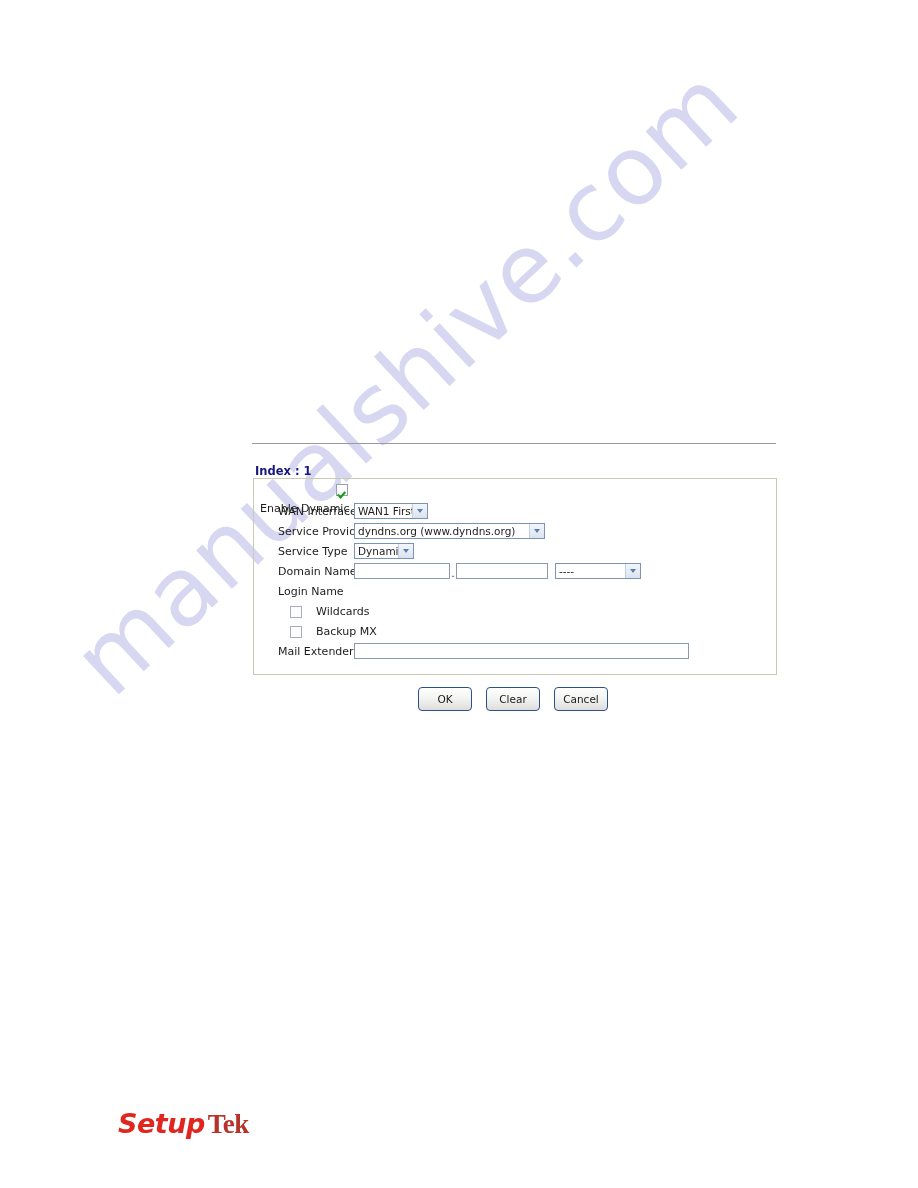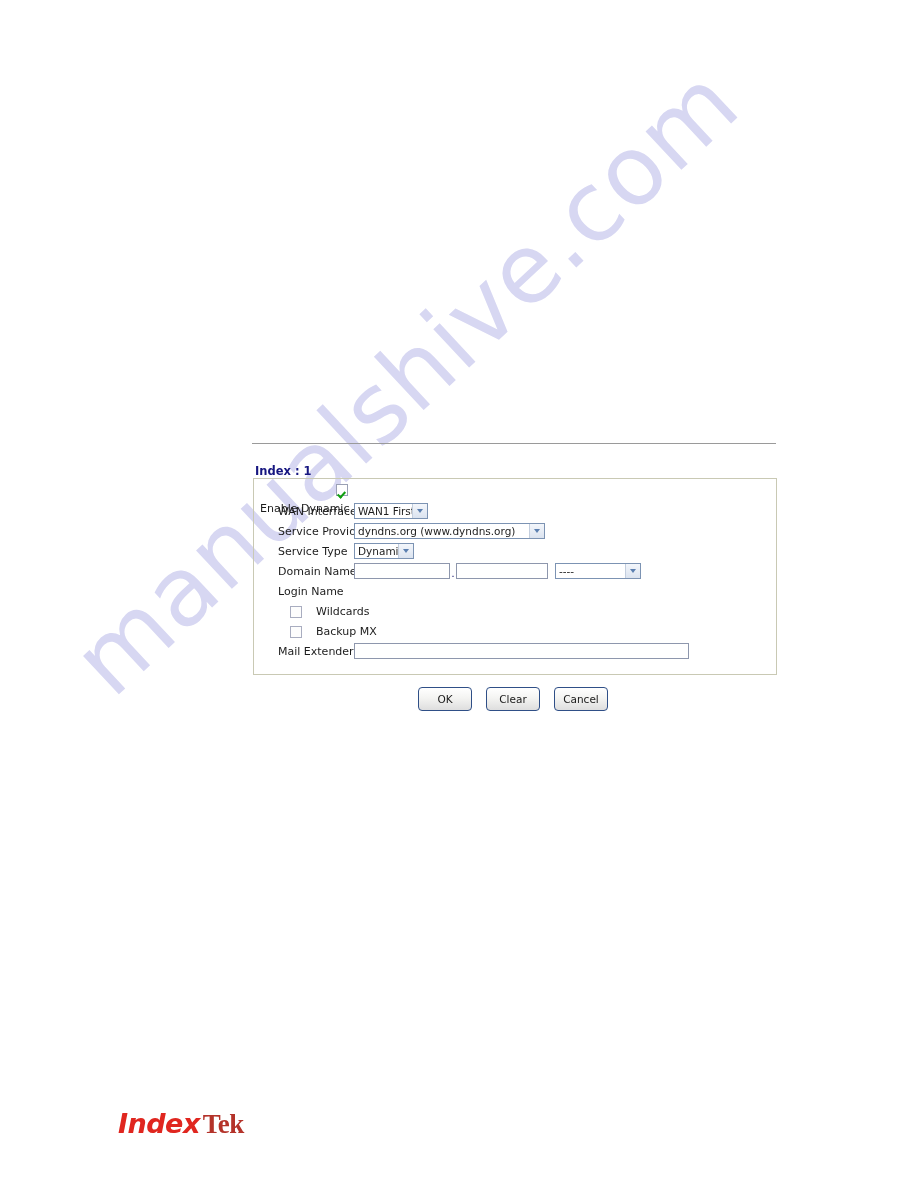--- a/index.html
+++ b/index.html
@@ -383,16 +383,16 @@
     </div>
   </div>
 
   <div id="buttons">
     <button class="btn">OK</button>
     <button class="btn">Clear</button>
     <button class="btn">Cancel</button>
   </div>
 
   <div id="logo">
-    <span class="dray">Index</span><span class="tek">Tek</span>
+    <span class="dray">Setup</span><span class="tek">Tek</span>
   </div>
 
 </div>
 
 </body></html>

